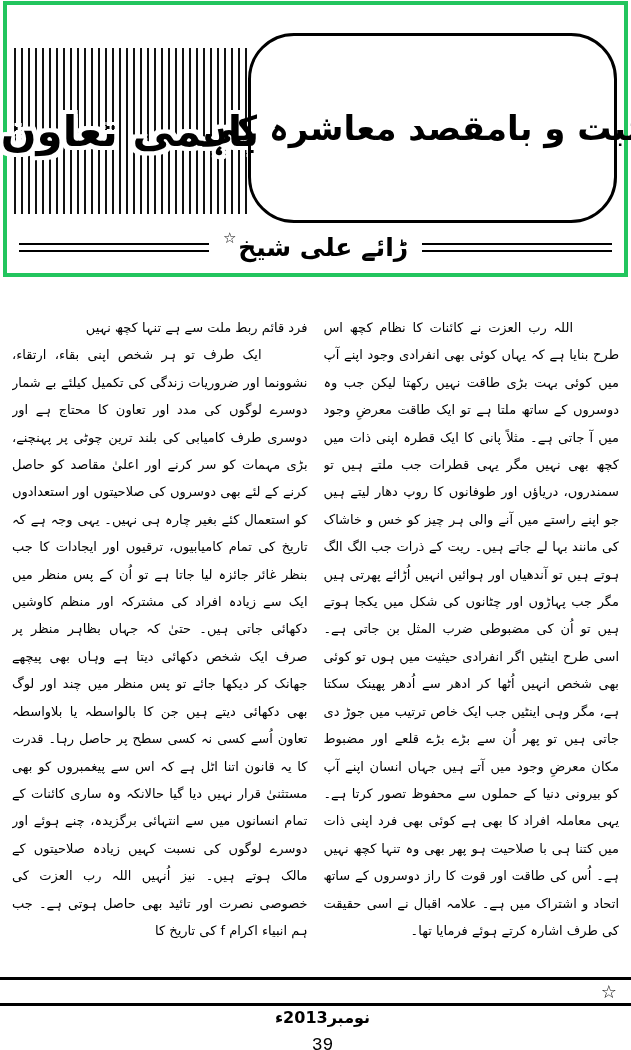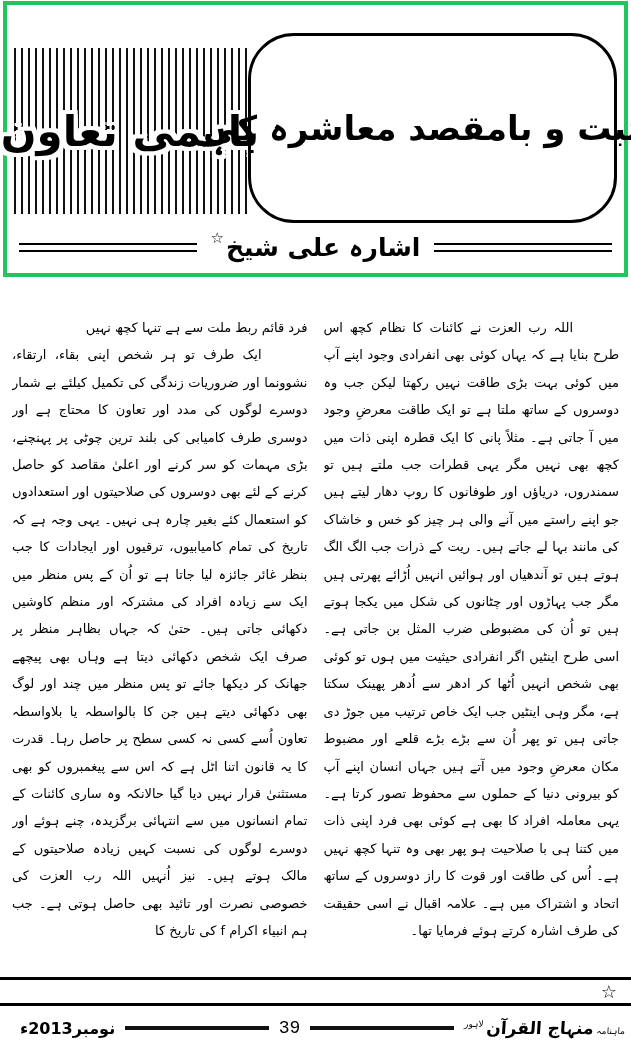--- a/index.html
+++ b/index.html
@@ -70,21 +70,21 @@
     position:absolute; top:980px; left:0; right:0; height:23px;
     display:flex; align-items:center; justify-content:flex-end; direction:ltr;
   }
   .email {
     font-family:"Liberation Sans", sans-serif; font-weight:bold; font-size:17px;
     letter-spacing:0.5px; margin-right:26px;
   }
   .star-right { font-size:18px; margin-right:14px; }
   .footer-row {
     position:absolute; top:1008px; left:0; right:0; height:40px;
-    display:flex; align-items:center; direction:ltr; padding:0 6px 0 20px; gap:4px;
+    display:flex; align-items:center; direction:ltr; padding:0 6px 0 20px; gap:4px;flex-direction:column;
   }
   .date {
     direction:rtl; font-size:16px; font-weight:bold; white-space:nowrap;
     font-family:"DejaVu Sans", sans-serif;
   }
   .fline { flex:1; height:4px; background:#111; max-width:170px; }
   .fline.grow { margin:0 6px; }
   .pnum { font-family:Liberation Mono, monospace; font-size:18px; }
   .magazine {
     direction:rtl; display:inline-flex; align-items:baseline; gap:3px;
@@ -103,21 +103,21 @@
     <div class="stripes"></div>
     <div class="side-title">باہمی تعاون</div>
 
     <div class="title-box">
       <div class="title-l1">مثبت و بامقصد معاشرہ کی</div>
     </div>
 
     <div class="author-row">
       <div class="double-rule"></div>
       <div class="author">
-        <span>اشارہ علی شیخ</span>
+        <span>ڑائے علی شیخ</span>
           <sup class="star">☆</sup>
       </div>
       <div class="double-rule"></div>
     </div>
   </div>
 
   <div class="columns">
     <div class="col">
       <p class="para indent">اللہ رب العزت نے کائنات کا نظام کچھ اس طرح بنایا ہے کہ یہاں کوئی بھی انفرادی وجود اپنے آپ میں کوئی بہت بڑی طاقت نہیں رکھتا لیکن جب وہ دوسروں کے ساتھ ملتا ہے تو ایک طاقت معرضِ وجود میں آ جاتی ہے۔ مثلاً پانی کا ایک قطرہ اپنی ذات میں کچھ بھی نہیں مگر یہی قطرات جب ملتے ہیں تو سمندروں، دریاؤں اور طوفانوں کا روپ دھار لیتے ہیں جو اپنے راستے میں آنے والی ہر چیز کو خس و خاشاک کی مانند بہا لے جاتے ہیں۔ ریت کے ذرات جب الگ الگ ہوتے ہیں تو آندھیاں اور ہوائیں انہیں اُڑائے پھرتی ہیں مگر جب پہاڑوں اور چٹانوں کی شکل میں یکجا ہوتے ہیں تو اُن کی مضبوطی ضرب المثل بن جاتی ہے۔ اسی طرح اینٹیں اگر انفرادی حیثیت میں ہوں تو کوئی بھی شخص انہیں اُٹھا کر ادھر سے اُدھر پھینک سکتا ہے، مگر وہی اینٹیں جب ایک خاص ترتیب میں جوڑ دی جاتی ہیں تو پھر اُن سے بڑے بڑے قلعے اور مضبوط مکان معرضِ وجود میں آتے ہیں جہاں انسان اپنے آپ کو بیرونی دنیا کے حملوں سے محفوظ تصور کرتا ہے۔ یہی معاملہ افراد کا بھی ہے کوئی بھی فرد اپنی ذات میں کتنا ہی با صلاحیت ہو پھر بھی وہ تنہا کچھ نہیں ہے۔ اُس کی طاقت اور قوت کا راز دوسروں کے ساتھ اتحاد و اشتراک میں ہے۔ علامہ اقبال نے اسی حقیقت کی طرف اشارہ کرتے ہوئے فرمایا تھا۔</p>
     </div>

